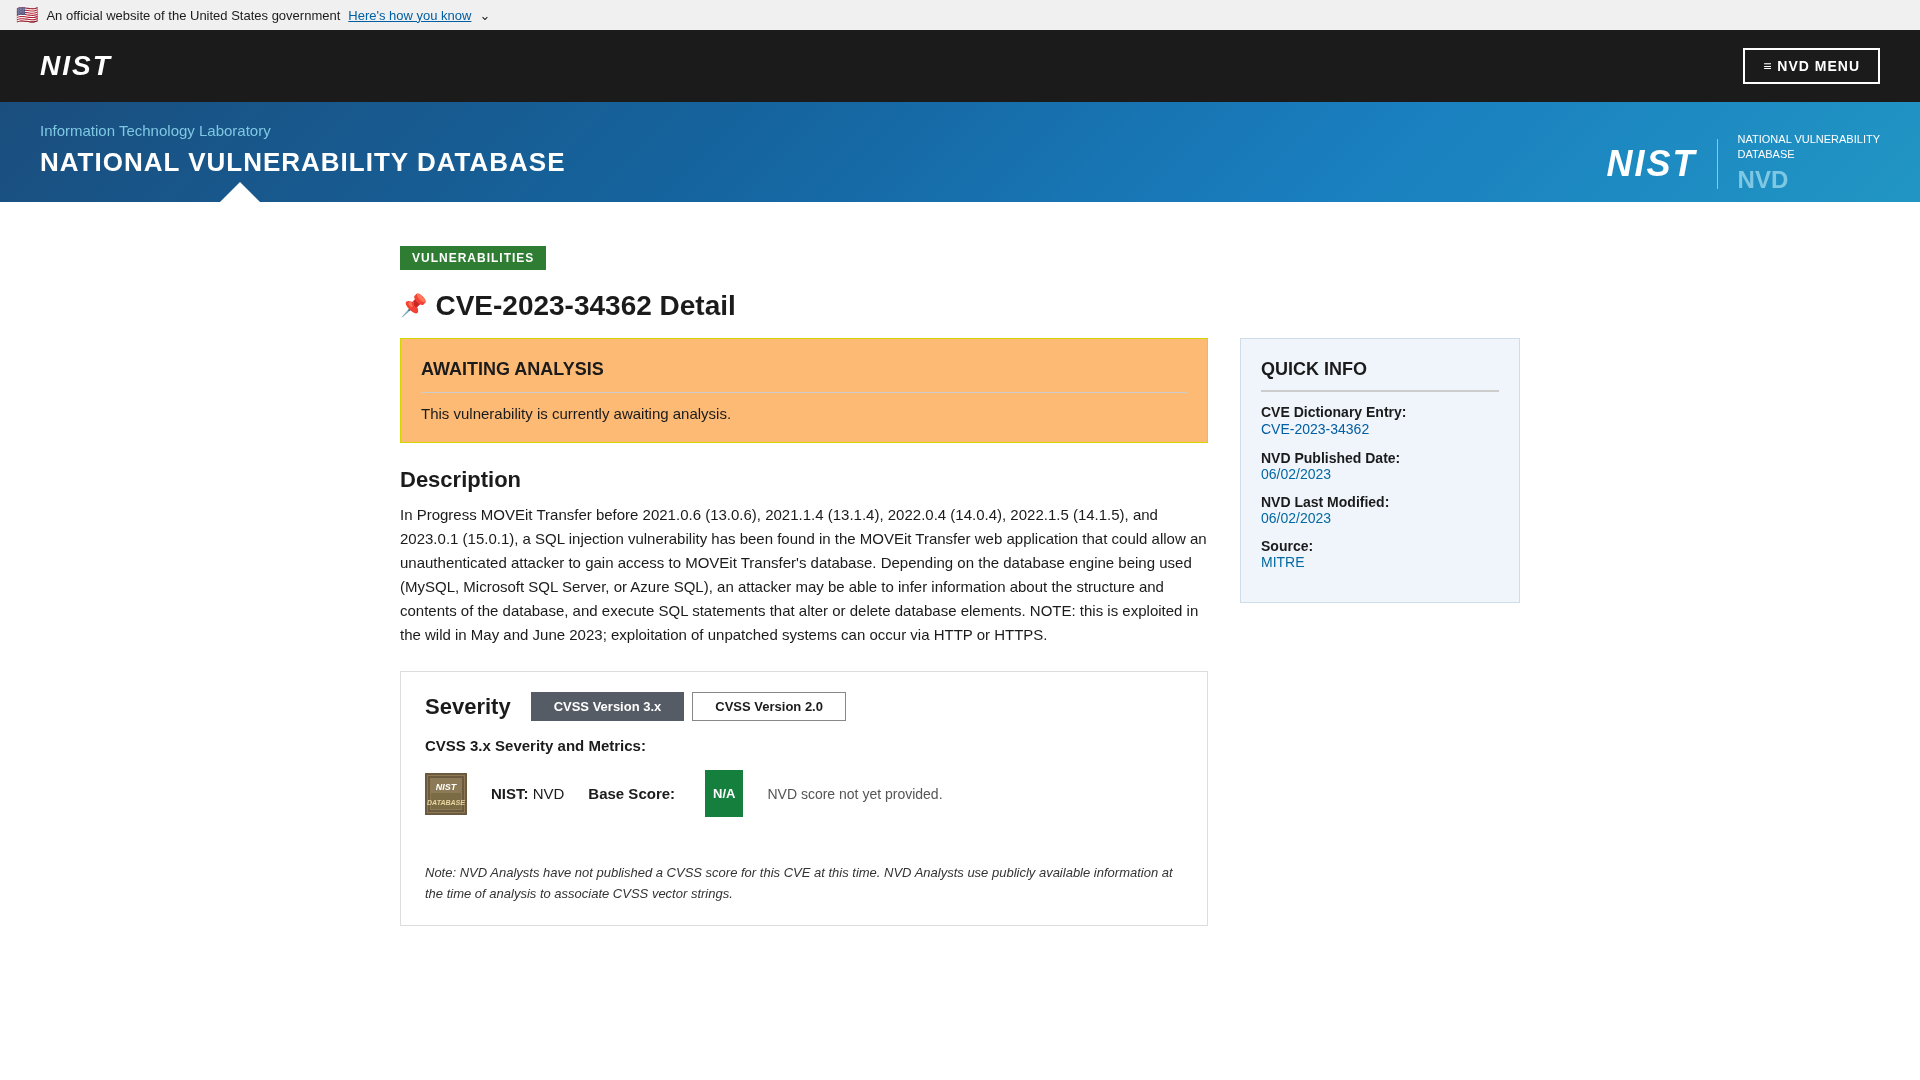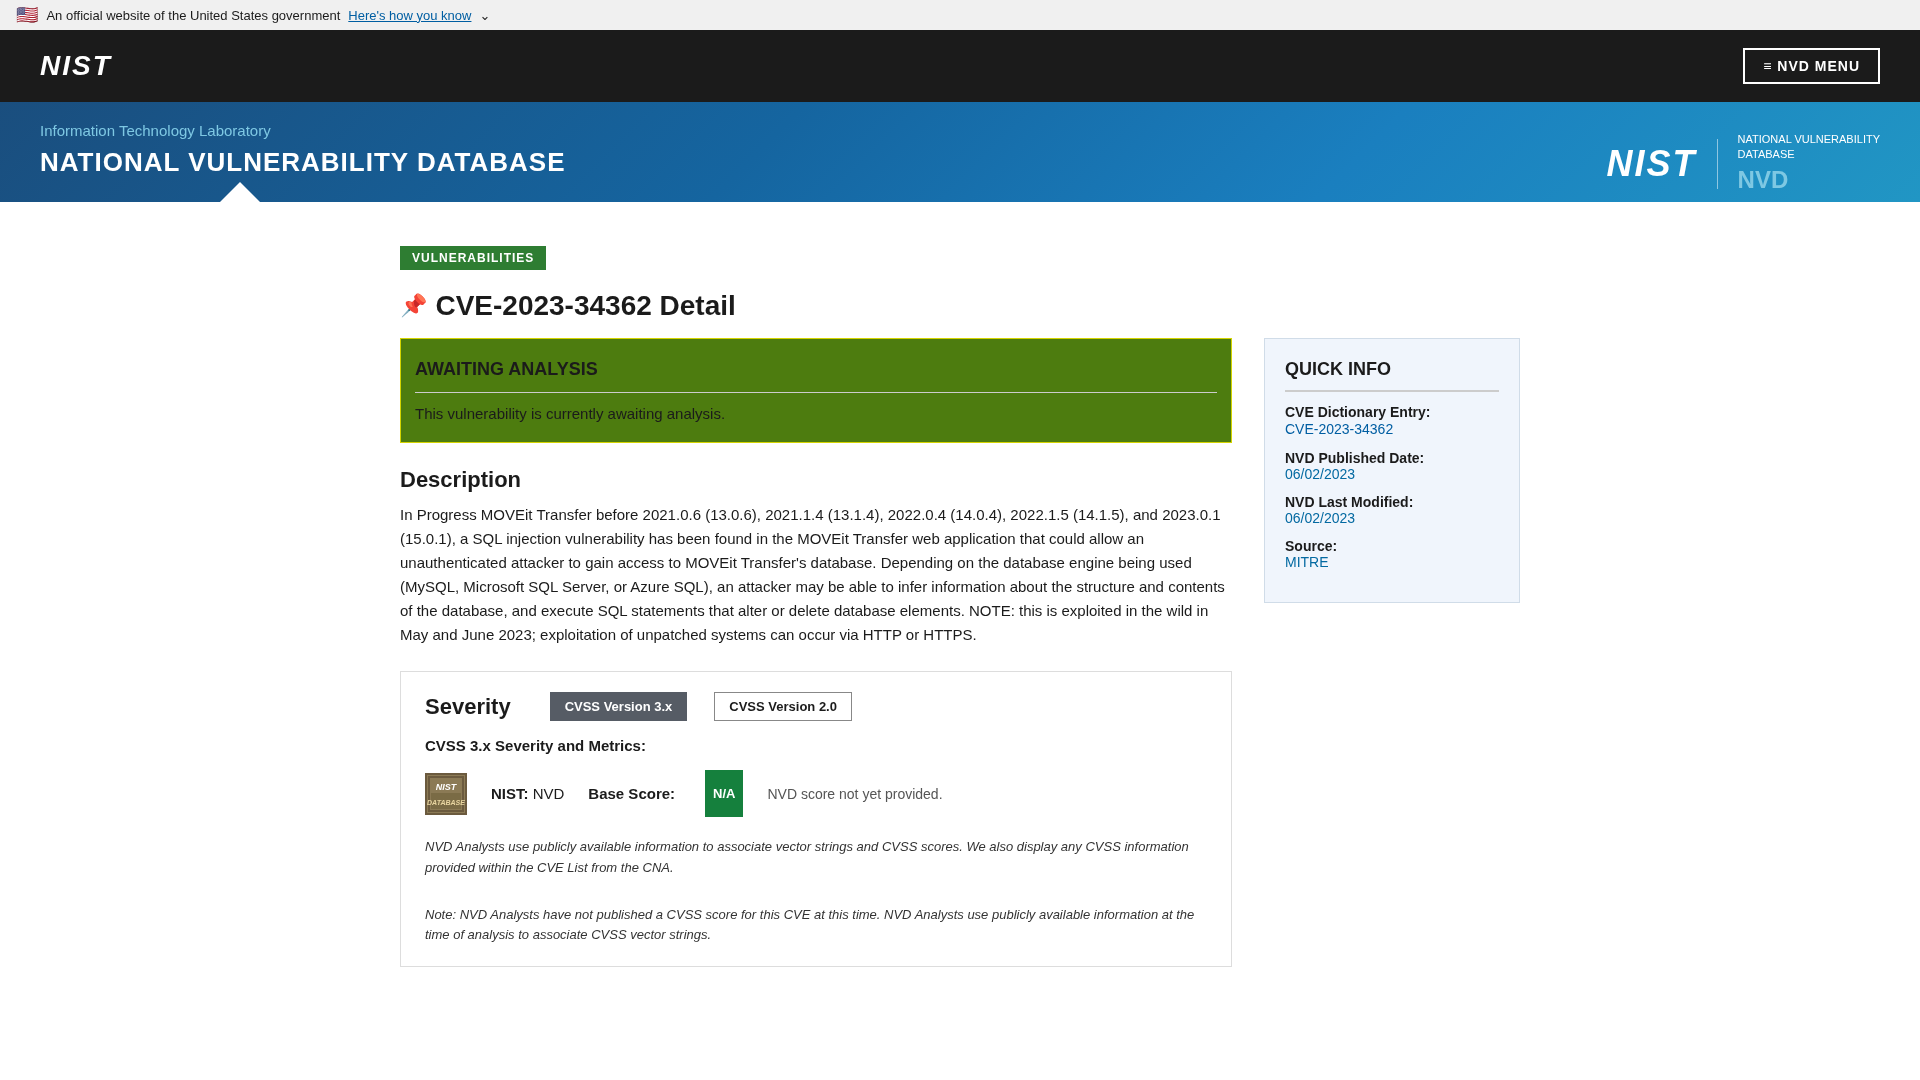--- a/index.html
+++ b/index.html
@@ -153,27 +153,27 @@
       color: #1b1b1b;
     }
 
     
     .content-layout {
       display: flex;
       gap: 32px;
       align-items: flex-start;
     }
     .main-content { flex: 1; min-width: 0; }
-    .sidebar { width: 256px; flex-shrink: 0; }
+    .sidebar { width: 280px; flex-shrink: 0; }
 
     
     .awaiting-box {
-      background: #4d7c0f;
+      background: #fdba74;
       border: 1px solid #d4d400;
-      padding: 20px 14px;
+      padding: 20px 20px;
       margin-bottom: 24px;
     }
     .awaiting-title {
       font-size: 18px;
       font-weight: 700;
       color: #1b1b1b;
       margin-bottom: 12px;
       padding-bottom: 12px;
       border-bottom: 1px solid #ccc;
     }
@@ -204,26 +204,25 @@
       align-items: center;
       gap: 8px;
       margin-bottom: 16px;
     }
     .severity-title {
       font-size: 22px;
       font-weight: 700;
       margin-right: 12px;
     }
     .cvss-tab {
-      padding: 6px 14px;
+      padding: 6px 22px;
       font-size: 13px;
       font-weight: 600;
       cursor: pointer;
       border: 1px solid #888;
-      margin-left: 19px;
     }
     .cvss-tab.active {
       background: #565c65;
       color: #fff;
       border-color: #565c65;
     }
     .cvss-tab.inactive {
       background: #fff;
       color: #1b1b1b;
       border-color: #888;
@@ -383,21 +382,20 @@
             <strong>NIST:</strong>
             <span>NVD</span>
           </span>
 
           <span class="base-score-label">Base Score:</span>
           <span class="na-badge">N/A</span>
 
           <span class="score-note">NVD score not yet provided.</span>
         </div>
 
-        <p class="analyst-note">NVD Analysts use publicly available information to associate vector strings and CVSS scores. We also display any CVSS information provided within the CVE List from the CNA.</p>
         <br>
         <p class="analyst-note">Note: NVD Analysts have not published a CVSS score for this CVE at this time. NVD Analysts use publicly available information at the time of analysis to associate CVSS vector strings.</p>
       </div>
     </div>
 
     <div class="sidebar">
       <div class="quick-info-box">
         <div class="quick-info-title">QUICK INFO</div>
 
         <div class="quick-info-row">

